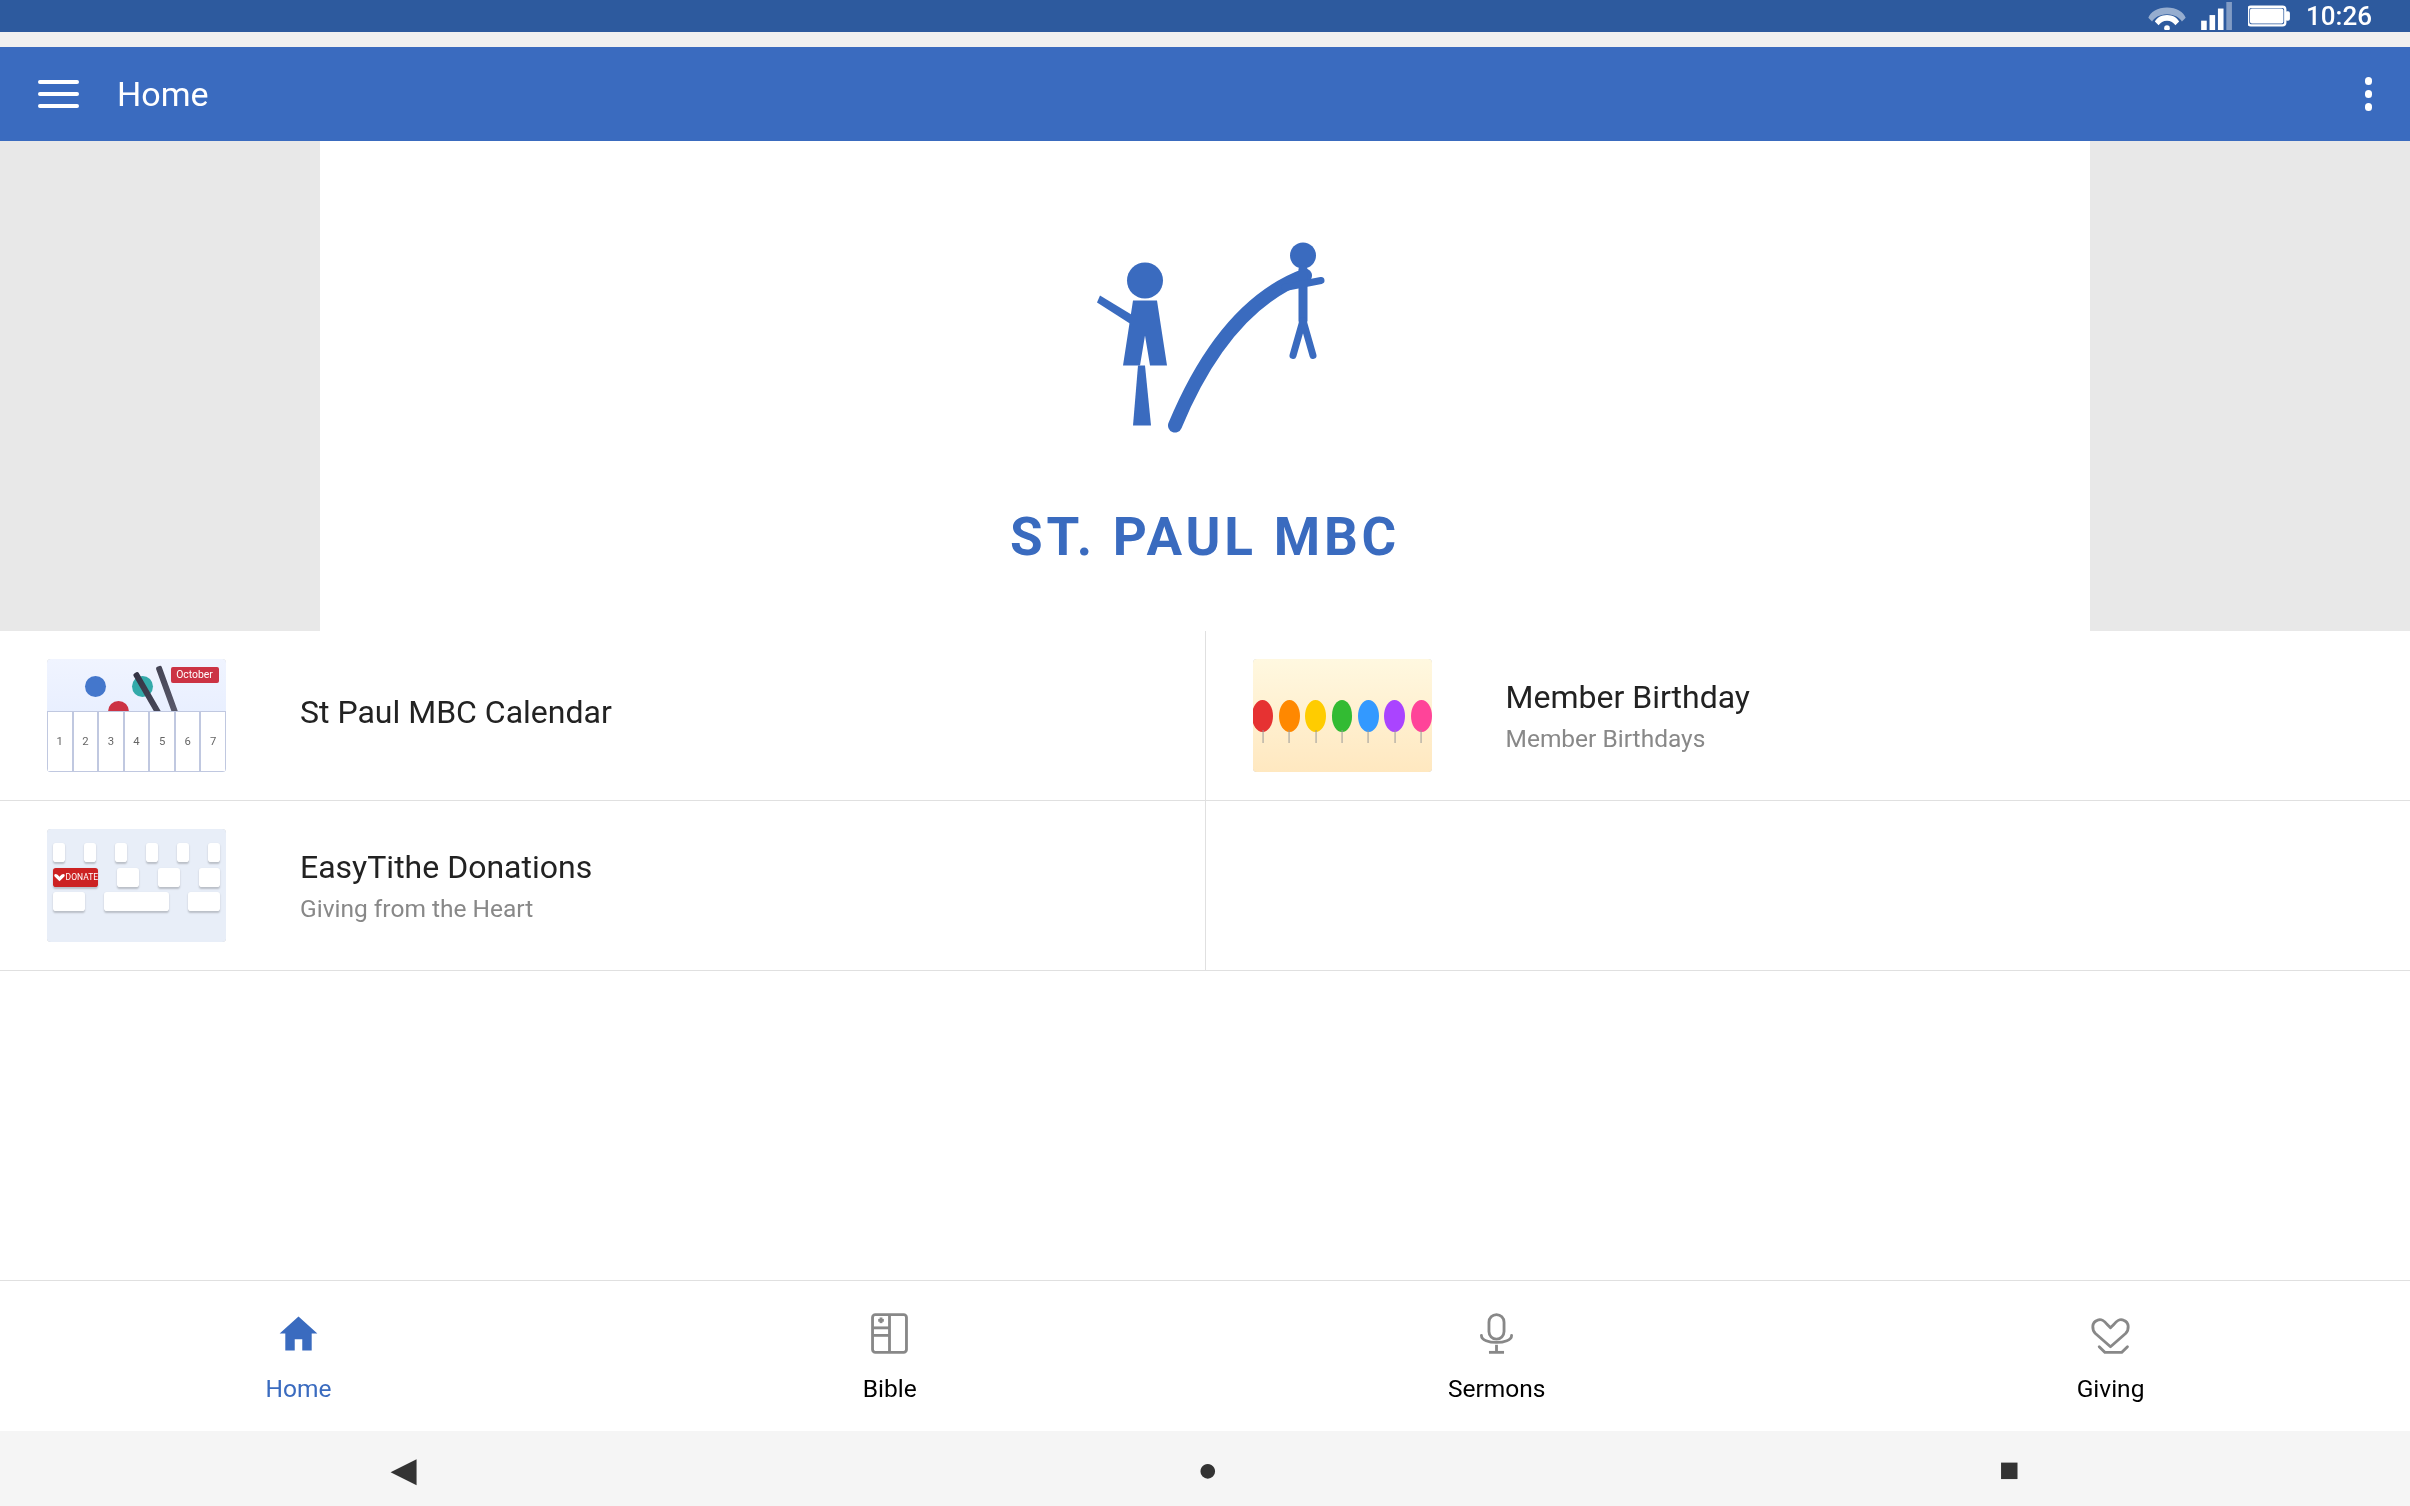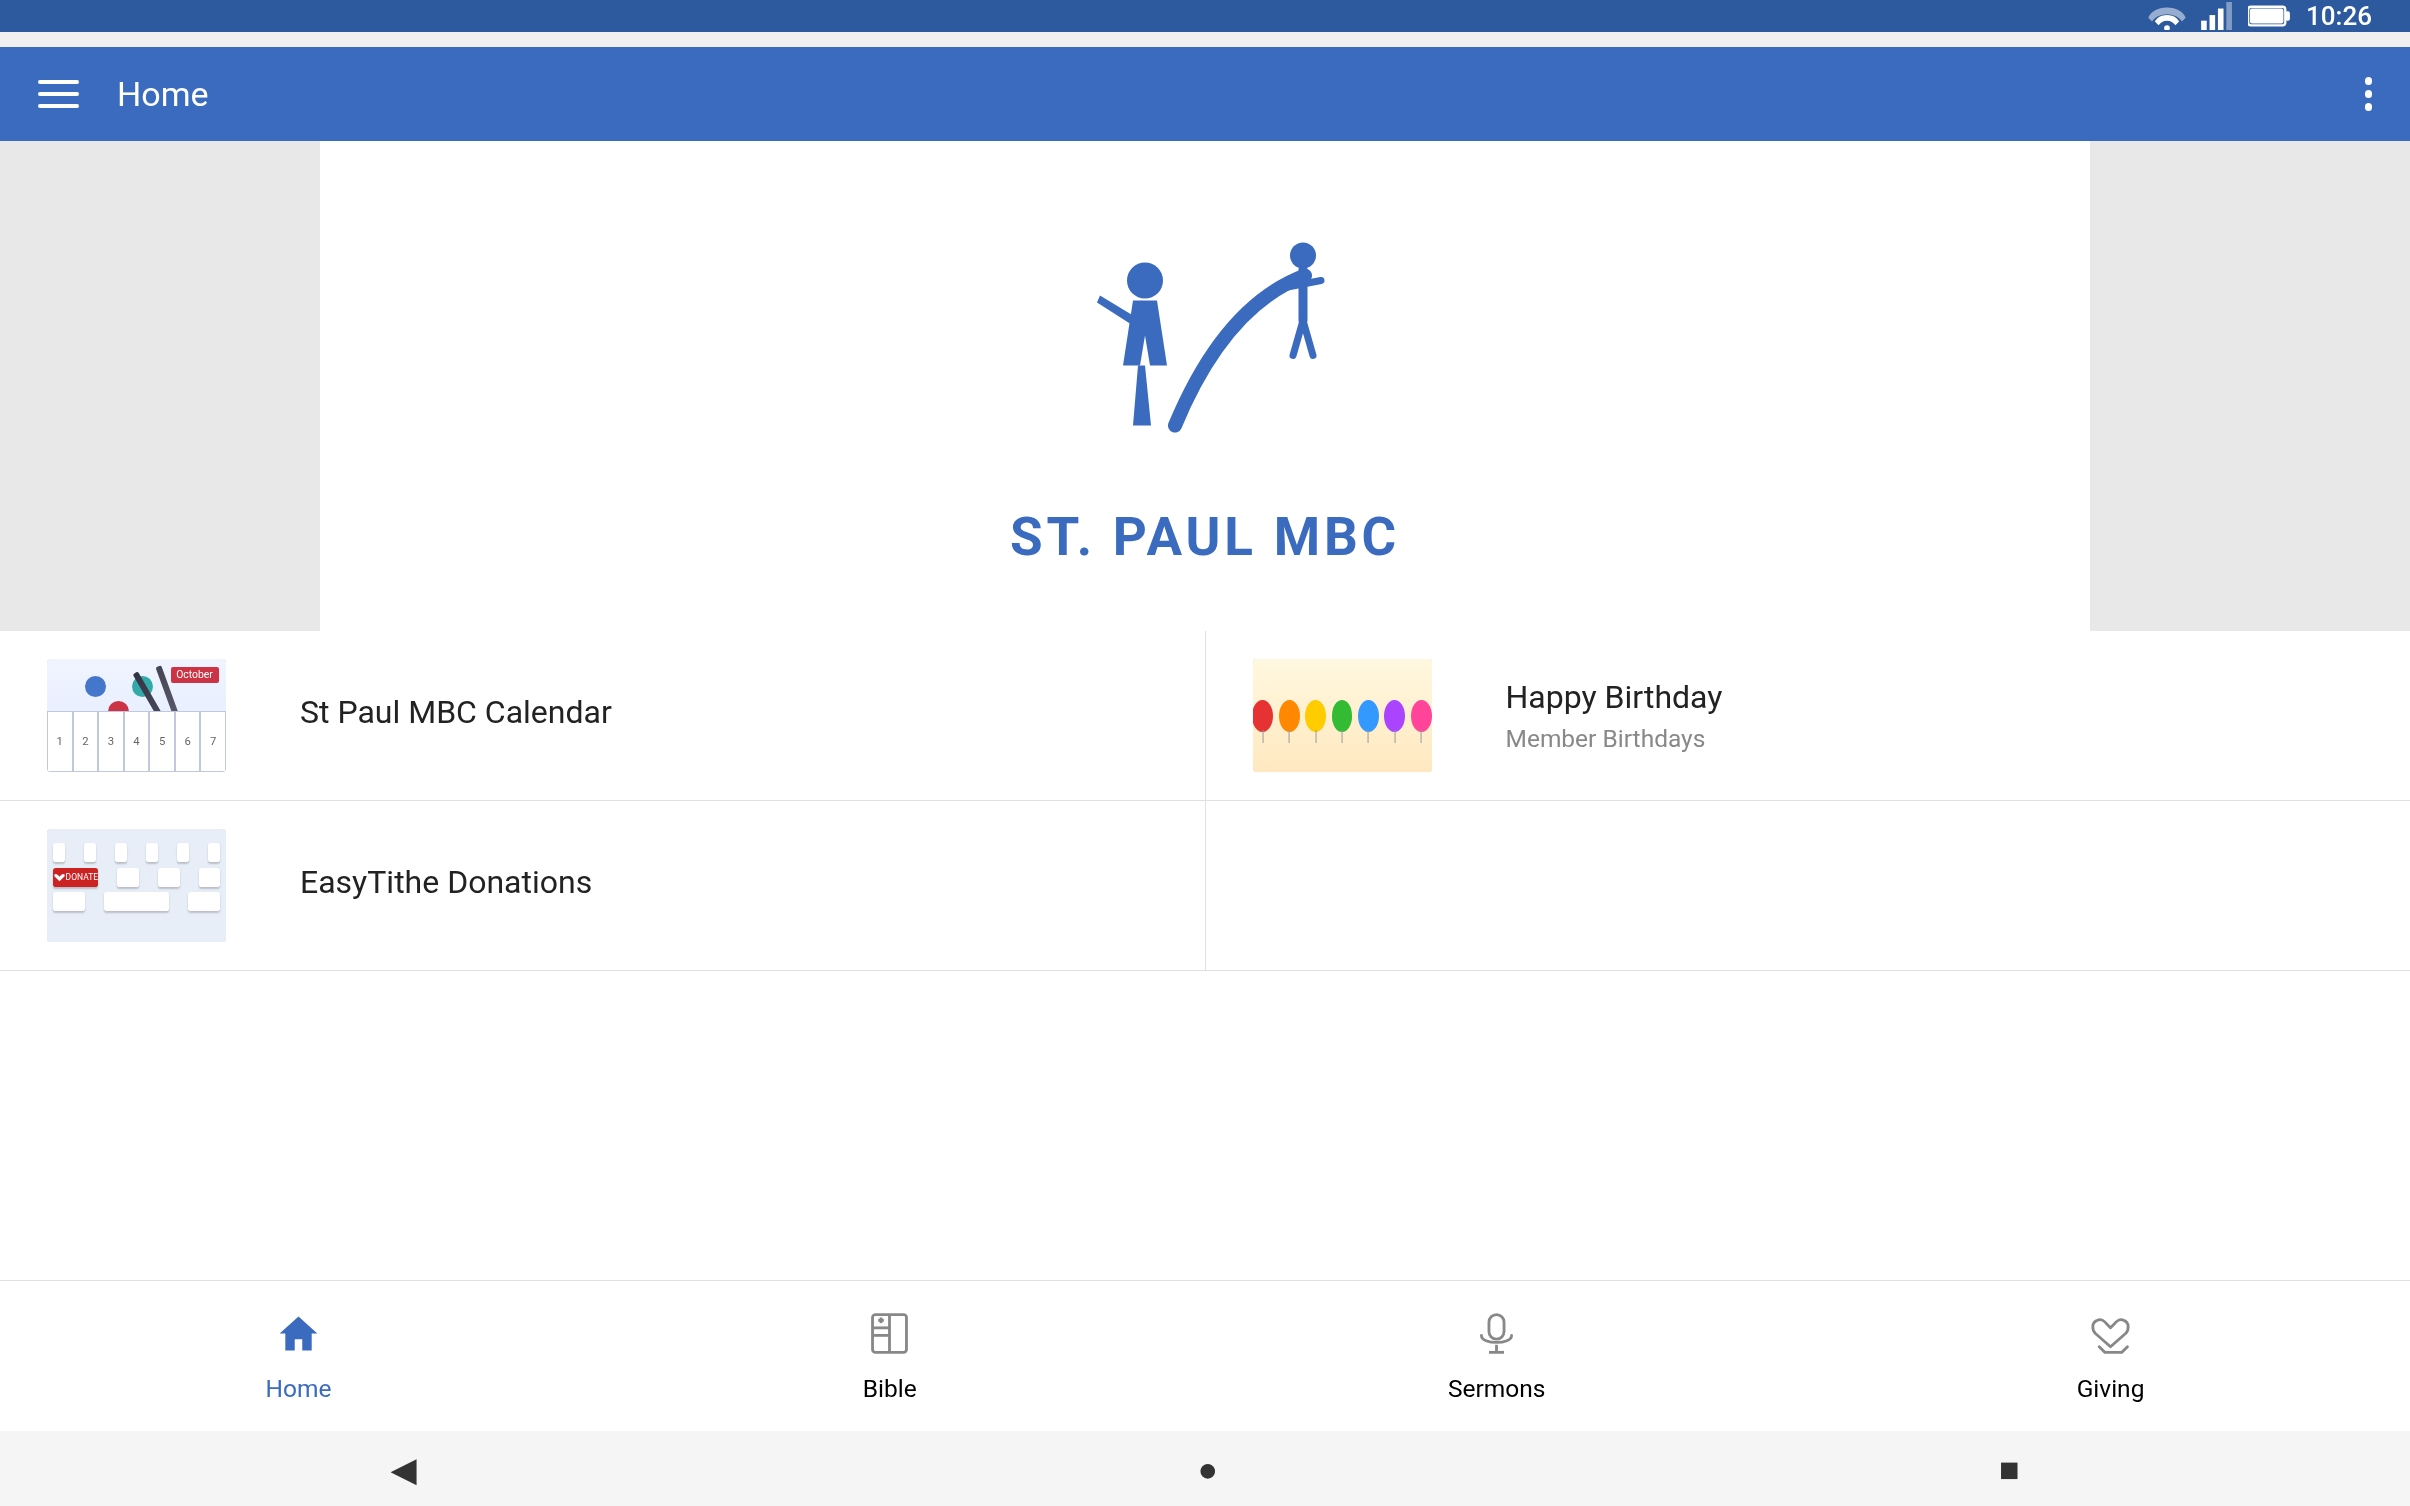--- a/index.html
+++ b/index.html
@@ -448,21 +448,21 @@
             <div class="balloon" style="background:#e63232;"></div>
             <div class="balloon" style="background:#ff8800;"></div>
             <div class="balloon" style="background:#ffcc00;"></div>
             <div class="balloon" style="background:#33bb33;"></div>
             <div class="balloon" style="background:#3399ff;"></div>
             <div class="balloon" style="background:#aa44ff;"></div>
             <div class="balloon" style="background:#ff4499;"></div>
           </div>
         </div>
         <div class="card-info">
-          <div class="card-title">Happy Birthday</div>
+          <div class="card-title">Member Birthday</div>
           <div class="card-subtitle">Member Birthdays</div>
         </div>
       </div>
     </div>
 
     <div class="cards-row">
 
       <div class="card-item">
         <div class="card-thumb">
           <div class="donate-bg">
@@ -489,20 +489,21 @@
               <div class="key-row">
                 <div class="key"></div>
                   <div class="key" style="flex:2;"></div>
                 <div class="key"></div>
               </div>
             </div>
           </div>
         </div>
         <div class="card-info">
           <div class="card-title">EasyTithe Donations</div>
+          <div class="card-subtitle">Giving from the Heart</div>
         </div>
       </div>
 
       <div class="card-item" style="cursor:default;">
       </div>
     </div>
   </div>
 </div>
 
 <div class="bottom-nav">

